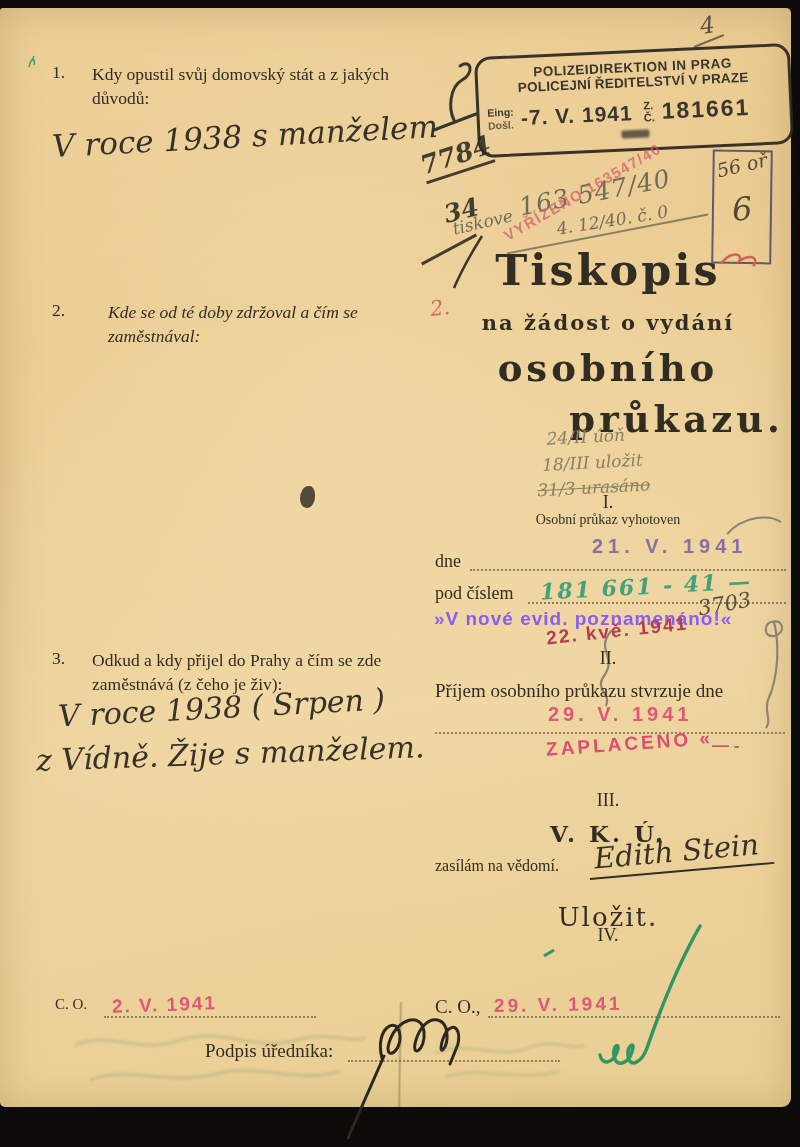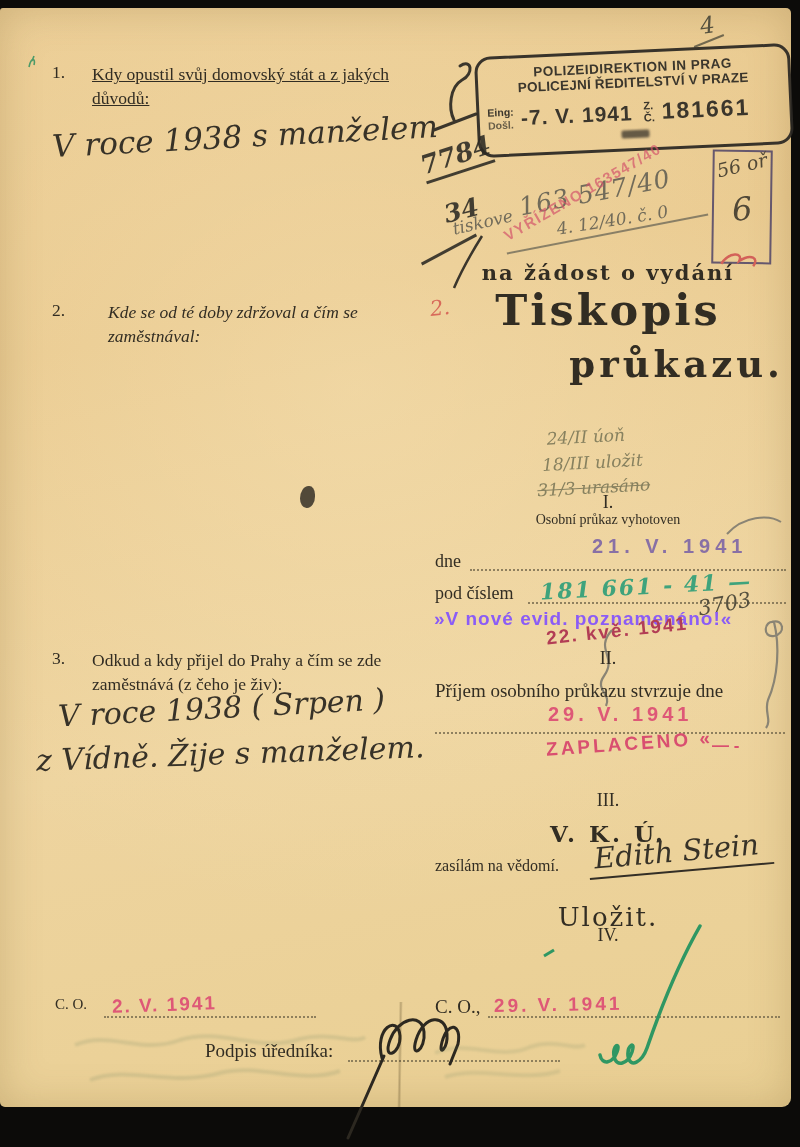--- a/index.html
+++ b/index.html
@@ -31,21 +31,21 @@
   <div class="paper"></div>
 
   <svg class="abs" style="left:26px;top:52px;" width="14" height="18">
     <path d="M3,15 C5,5 10,6 8,13 M8,4 L6,9" stroke="#4c9a68" stroke-width="1.6" fill="none"></path>
   </svg>
 
   <div class="abs pencil" style="left:700px;top:12px;font-size:23px;transform:rotate(-8deg);color:#54503f;">4</div>
   <div class="abs" style="left:693px;top:40px;width:32px;border-top:2px solid #54503f;transform:rotate(-22deg);opacity:.8;"></div>
 
   <div class="abs print qnum" style="left:52px;top:62px;">1.</div>
-  <div class="abs print qtext" style="left:92px;top:62px;width:348px;text-decoration:underline;">Kdy opustil svůj domovský stát a z jakých důvodů:</div>
+  <div class="abs print qtext" style="left:92px;top:62px;width:348px;">Kdy opustil svůj domovský stát a z jakých důvodů:</div>
   <div class="abs hw" style="left:52px;top:118px;font-size:31px;transform:rotate(-3deg);white-space:nowrap;">V roce 1938 s manželem</div>
 
   <svg class="abs" style="left:430px;top:58px;" width="50" height="110">
     <path d="M30,8 C42,0 44,16 32,22 C20,29 18,50 24,62 M4,72 L46,56" stroke="#3b362c" stroke-width="3" fill="none" stroke-linecap="round"></path>
   </svg>
   <div class="abs hw" style="left:420px;top:140px;font-size:26px;transform:rotate(-18deg);color:#423d31;font-weight:bold;border-bottom:3px solid #423d31;padding-bottom:1px;">7784</div>
   <div class="abs hw" style="left:444px;top:196px;font-size:25px;transform:rotate(-14deg);color:#423d31;font-weight:bold;">34</div>
   <div class="abs" style="left:418px;top:248px;width:62px;border-top:3px solid #423d31;transform:rotate(-28deg);"></div>
 
   <div class="abs" style="left:476px;top:50px;width:294px;transform:rotate(-2.6deg);border:3.5px solid #2b2823;border-radius:16px;padding:7px 8px 10px 8px;opacity:.93;">
@@ -79,22 +79,23 @@
     <svg style="position:absolute;left:4px;bottom:-8px;" width="44" height="20">
       <path d="M4,14 C12,2 26,2 22,11 C34,3 42,8 36,16" stroke="#cf4f4f" stroke-width="2.5" fill="none"></path>
     </svg>
   </div>
 
   <div class="abs print qnum" style="left:52px;top:300px;">2.</div>
   <div class="abs print qtext" style="left:108px;top:300px;width:338px;font-style:italic;">Kde se od té doby zdržoval a čím se zaměstnával:</div>
   <div class="abs hw" style="left:430px;top:296px;font-size:21px;color:#d86a5a;transform:rotate(-6deg);">2.</div>
 
   <div class="abs ctrcol print" style="top:245px;">
+    <div style="font-size:43px;font-weight:bold;letter-spacing:3px;font-family:'DejaVu Serif',serif;">Tiskopis</div>
     <div style="font-size:21px;font-weight:bold;letter-spacing:2px;margin-top:15px;font-family:'DejaVu Serif',serif;">na žádost o vydání</div>
-    <div style="font-size:43px;font-weight:bold;letter-spacing:3px;font-family:'DejaVu Serif',serif;">Tiskopis</div>
+    <div style="font-size:37px;font-weight:bold;letter-spacing:4px;margin-top:11px;font-family:'DejaVu Serif',serif;">osobního</div>
     <div style="font-size:37px;font-weight:bold;letter-spacing:4px;margin-top:7px;font-family:'DejaVu Serif',serif;text-align:right;">průkazu.</div>
   </div>
   <svg class="abs" style="left:448px;top:232px;" width="40" height="60">
     <path d="M34,4 C24,20 12,42 6,56" stroke="#3b362c" stroke-width="2.5" fill="none"></path>
   </svg>
 
   <div class="abs" style="left:548px;top:424px;transform:rotate(-3deg);line-height:1.5;">
     <div class="pencil" style="font-size:17px;color:#87815f;">24/II úoň</div>
     <div class="pencil" style="font-size:17px;color:#87815f;margin-left:-6px;">18/III uložit</div>
     <div class="pencil" style="font-size:17px;color:#87815f;margin-left:-12px;text-decoration:line-through;">31/3 urasáno</div>

